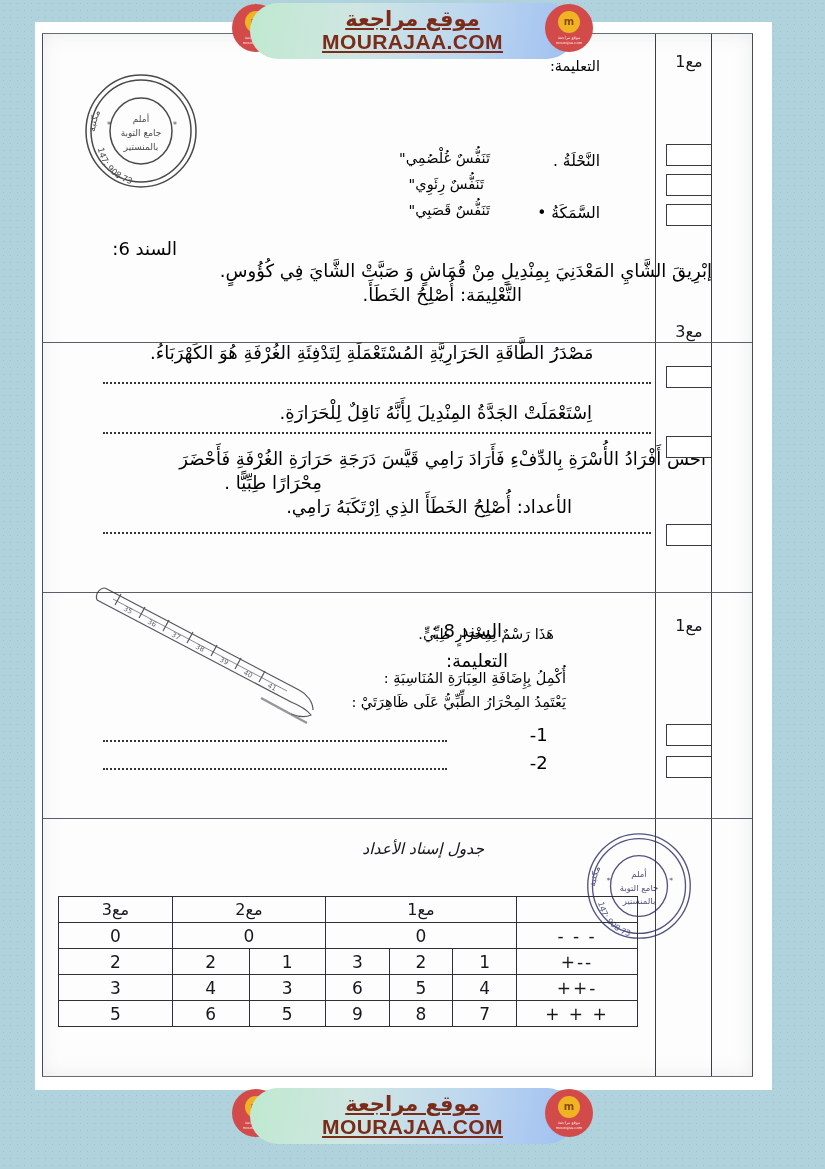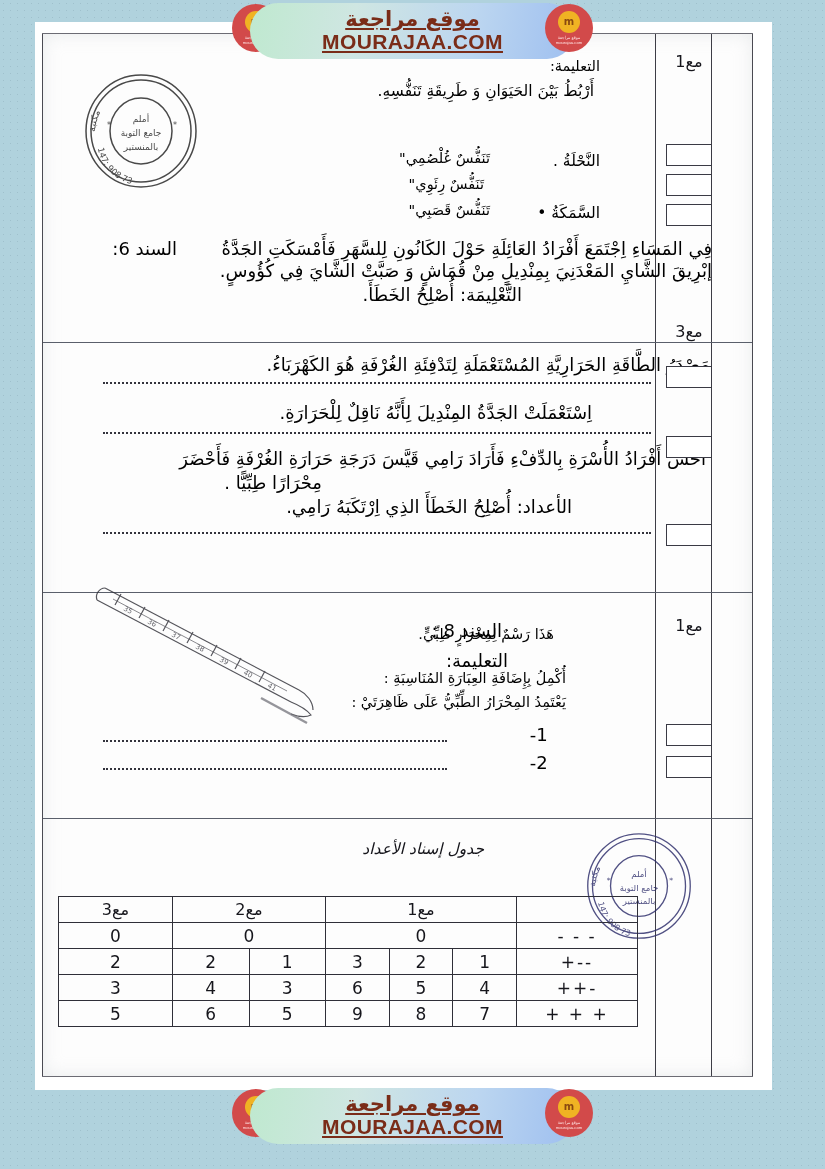--- a/index.html
+++ b/index.html
@@ -195,40 +195,38 @@
           <text><textPath href="#arcBot" startOffset="6%">147: 908 73</textPath></text>
         </g>
         <g fill="#222" font-size="8">
           <text x="24" y="56">*</text>
             <text x="90" y="56">*</text>
         </g>
       </svg>
     </div>
 
     <div class="ar t15" style="right:152px;top:24px;">التعليمة:</div>
-    <div class="ar t16" style="right:158px;top:48px;">أَرْبُطُ بَيْنَ الحَيَوَانِ وَ طَرِيقَةِ تَنَفُّسِهِ.</div>
 
     <div class="ar t16" style="right:152px;top:118px;">النَّحْلَةُ .</div>
     <div class="ar t15" style="right:262px;top:116px;">تَنَفُّسٌ غُلْصُمِي"</div>
     <div class="ar t15" style="right:268px;top:142px;">تَنَفُّسٌ رِئَوِي"</div>
     <div class="ar t16" style="right:152px;top:170px;">السَّمَكَةُ •</div>
     <div class="ar t15" style="right:262px;top:168px;">تَنَفُّسٌ قَصَبِي"</div>
 
     <div class="ar t14" style="right:575px;top:204px;">السند 6:</div>
-    <div class="ar t14" style="right:40px;top:204px;width:520px;text-align:right;">فِي المَسَاءِ اِجْتَمَعَ أَفْرَادُ العَائِلَةِ حَوْلَ الكَانُونِ لِلسَّهَرِ فَأَمْسَكَتِ الجَدَّةُ</div>
     <div class="ar t14" style="right:40px;top:226px;width:560px;text-align:right;">إبْرِيقَ الشَّايِ المَعْدَنِيَ بِمِنْدِيلٍ مِنْ قُمَاشٍ وَ صَبَّتْ الشَّايَ فِي كُؤُوسٍ.</div>
 
     <div class="ar t14" style="right:230px;top:250px;">التَّعْلِيمَة: أُصْلِحُ الخَطَأَ.</div>
 
     <div class="mlabel" style="left:618px;top:18px;">مع1</div>
     <div class="mbox" style="left:623px;top:110px;"></div>
     <div class="mbox" style="left:623px;top:140px;"></div>
     <div class="mbox" style="left:623px;top:170px;"></div>
 
-    <div class="ar t14" style="right:42px;top:320px;width:560px;text-align:right;">مَصْدَرُ الطَّاقَةِ الحَرَارِيَّةِ المُسْتَعْمَلَةِ لِتَدْفِئَةِ الغُرْفَةِ هُوَ الكَهْرَبَاءُ.</div>
+    <div class="ar t14" style="right:42px;top:308px;width:560px;text-align:left;">مَصْدَرُ الطَّاقَةِ الحَرَارِيَّةِ المُسْتَعْمَلَةِ لِتَدْفِئَةِ الغُرْفَةِ هُوَ الكَهْرَبَاءُ.</div>
     <div class="dots" style="left:60px;top:348px;width:548px;"></div>
 
     <div class="ar t14" style="right:160px;top:368px;">اِسْتَعْمَلَتْ الجَدَّةُ المِنْدِيلَ لِأَنَّهُ نَاقِلٌ لِلْحَرَارَةِ.</div>
     <div class="dots" style="left:60px;top:398px;width:548px;"></div>
 
     <div class="ar t14" style="right:46px;top:414px;width:555px;text-align:right;">أَحَسَّ أَفْرَادُ الأُسْرَةِ بِالدِّفْءِ فَأَرَادَ رَامِي قَيَّسَ دَرَجَةِ حَرَارَةِ الغُرْفَةِ فَأَحْضَرَ</div>
     <div class="ar t14" style="right:430px;top:438px;">مِحْرَارًا طِبِّيًّا .</div>
 
     <div class="ar t14" style="right:180px;top:462px;">الأعداد: أُصْلِحُ الخَطَأَ الذِي اِرْتَكَبَهُ رَامِي.</div>
     <div class="dots" style="left:60px;top:498px;width:548px;"></div>

